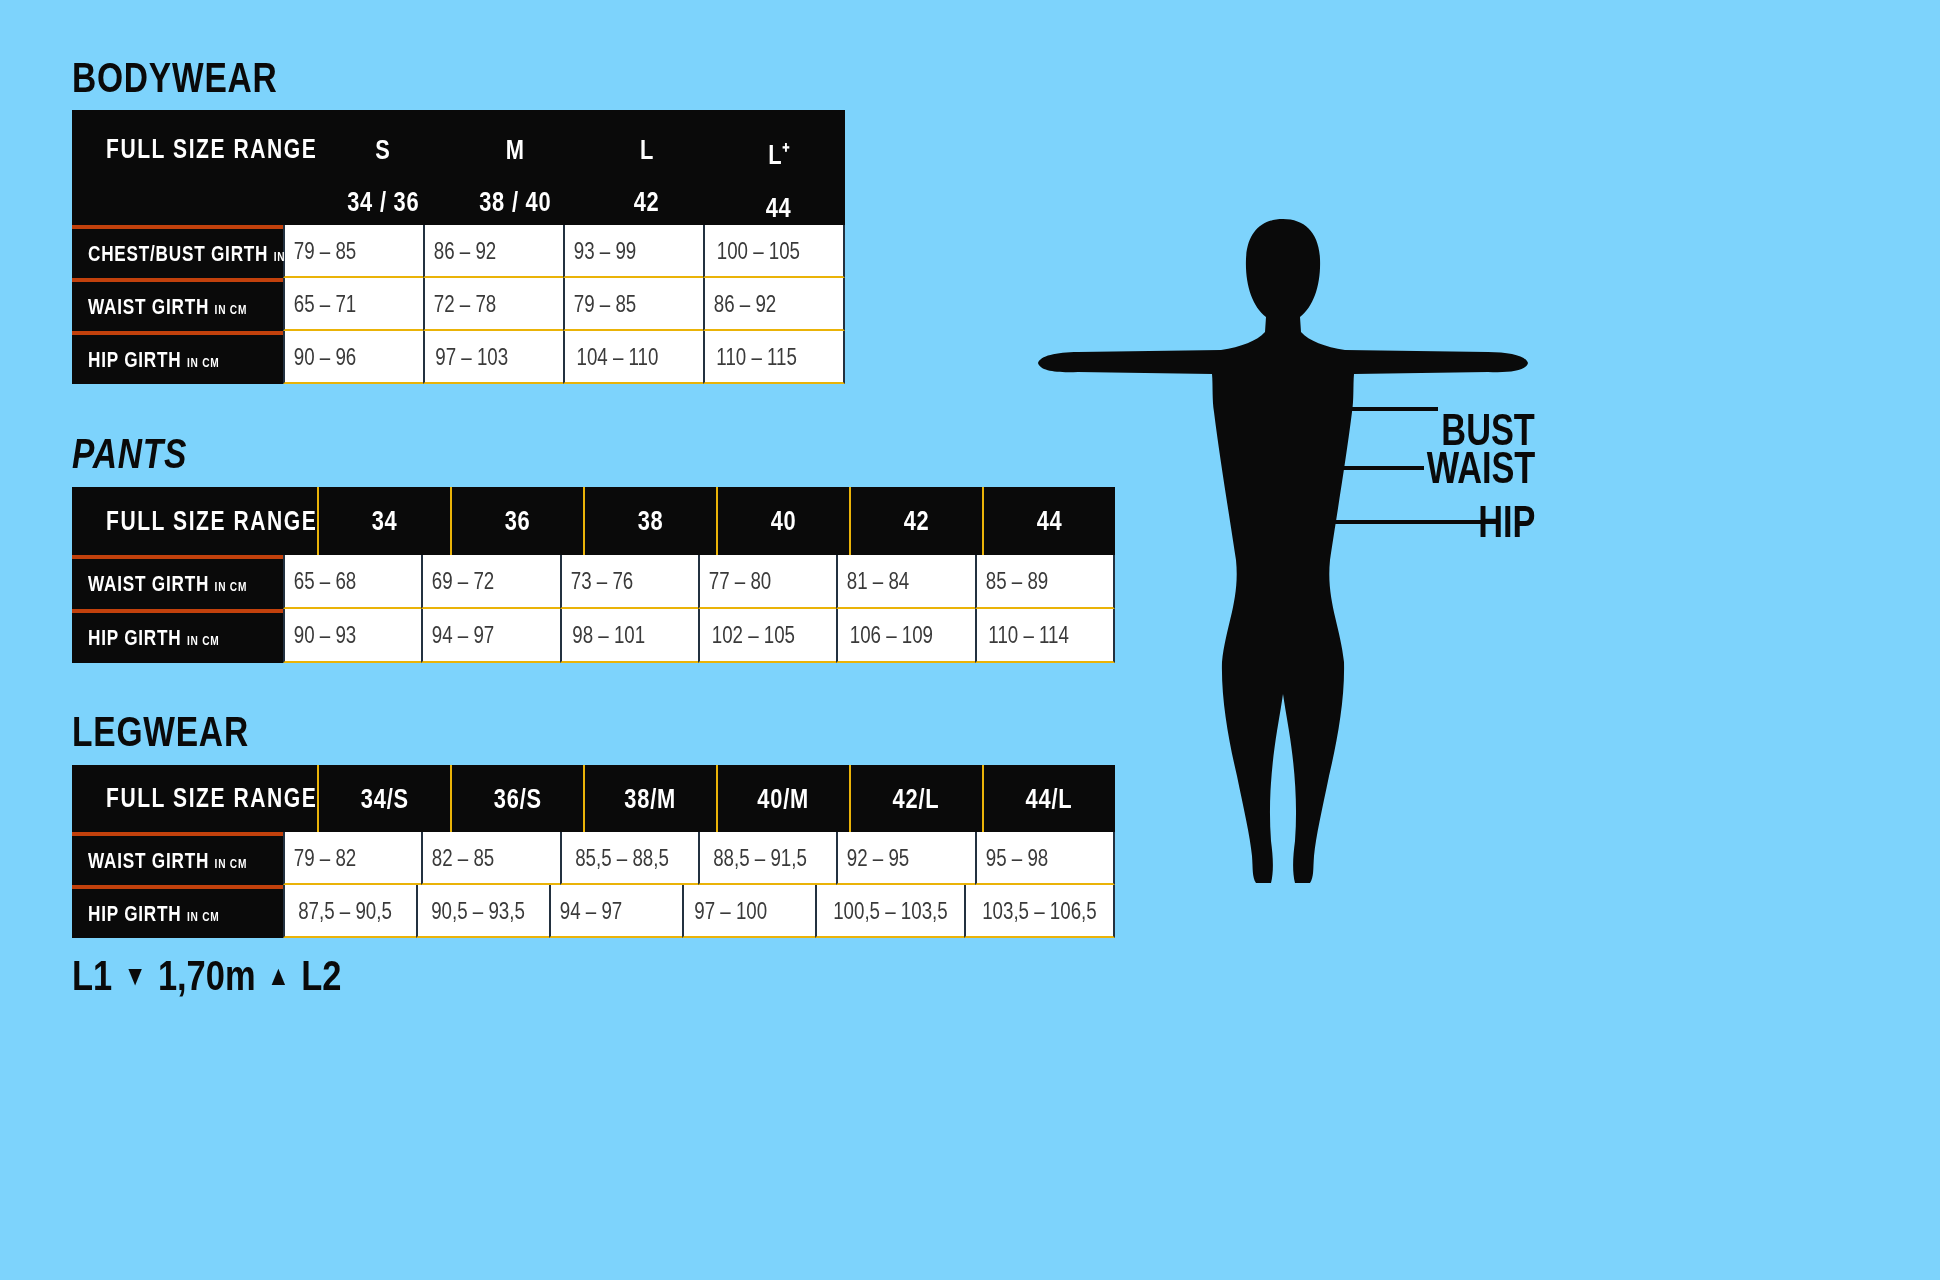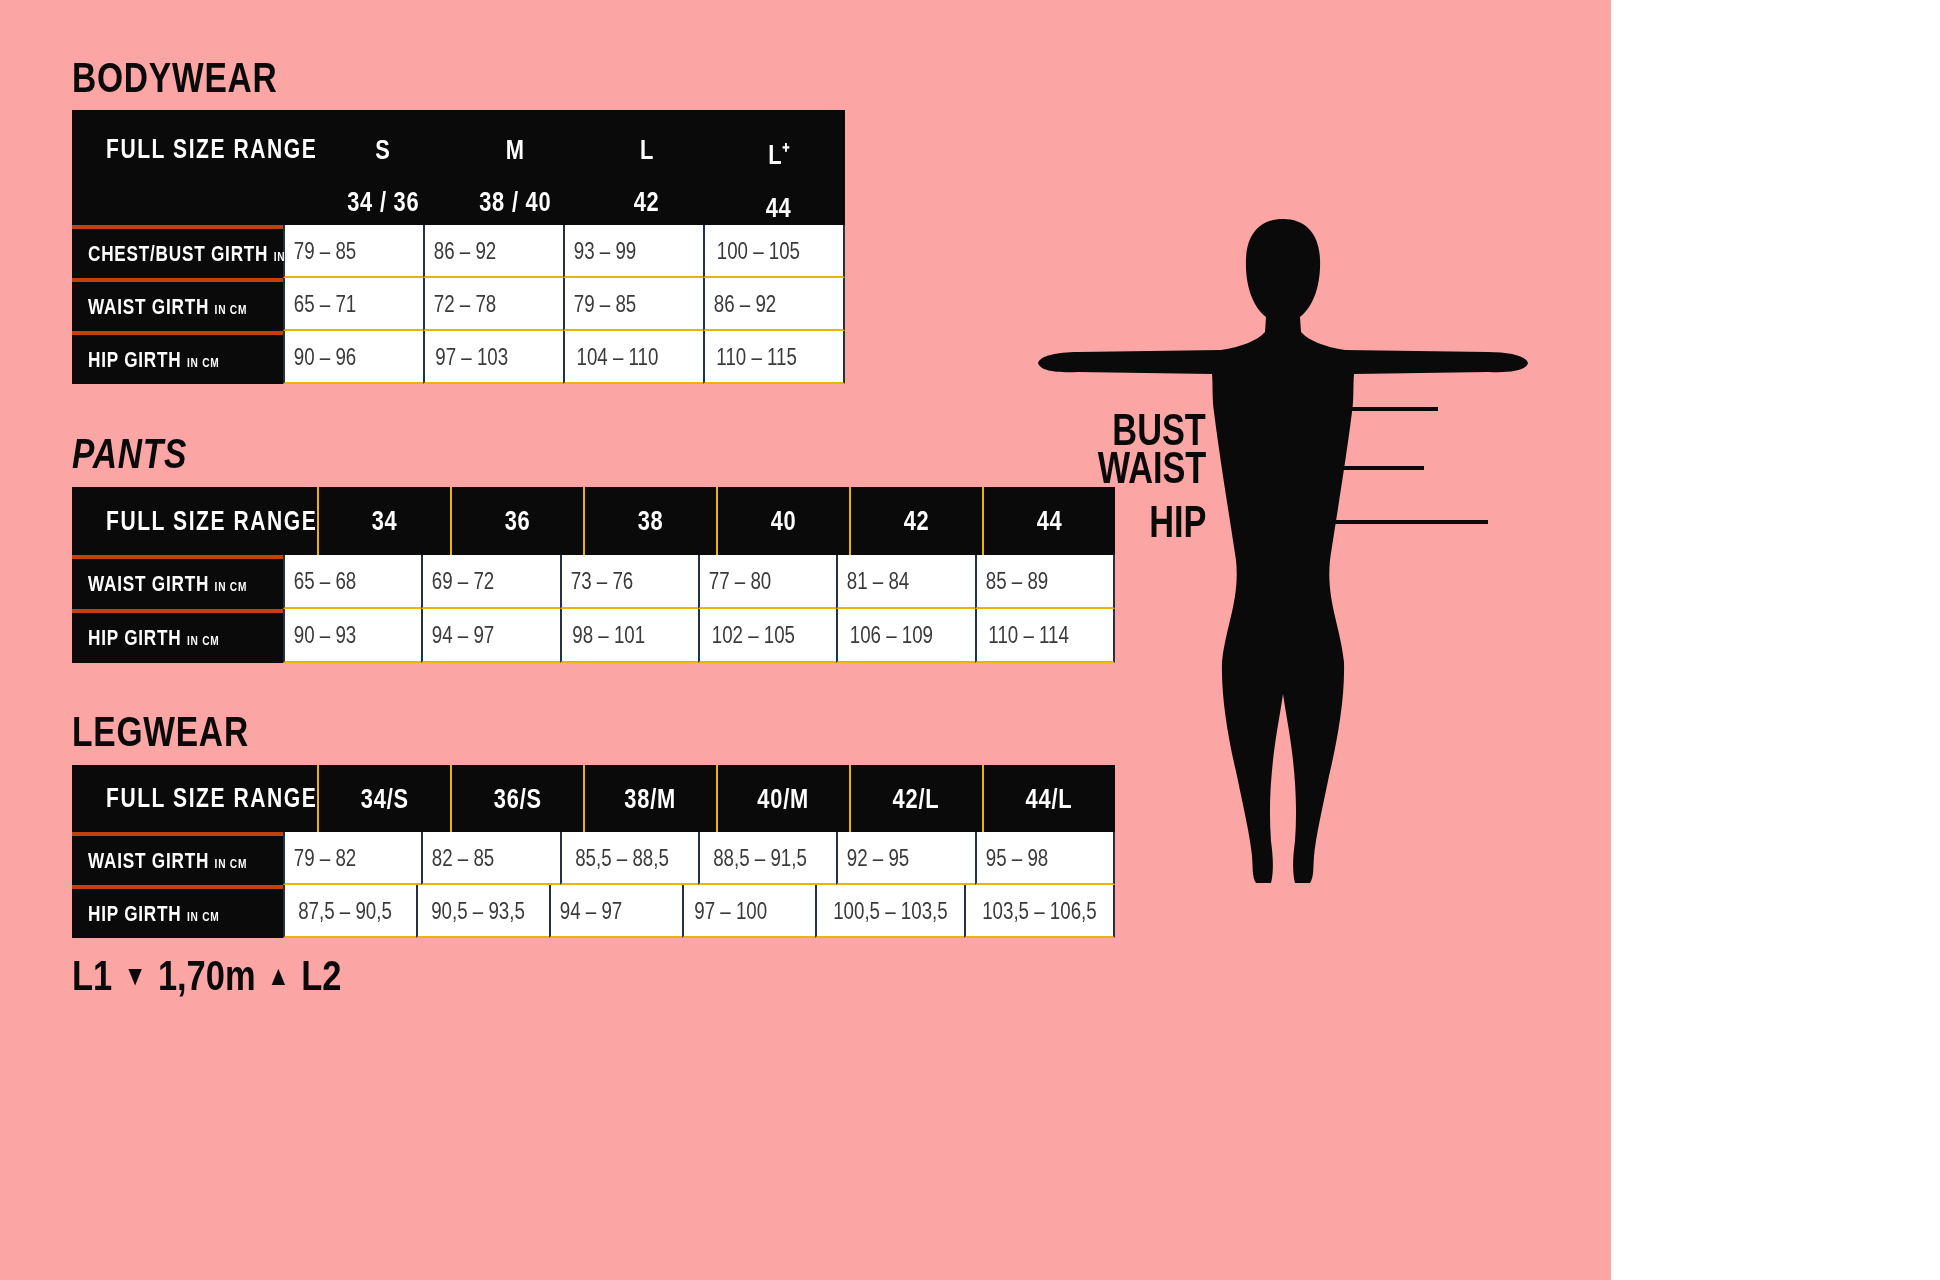--- a/index.html
+++ b/index.html
@@ -1,16 +1,16 @@
 <!DOCTYPE html>
 <html><head>
 <meta charset="utf-8">
 <style>
   html,body{margin:0;padding:0;background:#fff;}
-  #canvas{position:relative;width:1611px;height:1280px;background:#fca5a5;overflow:hidden;
+  #canvas{position:relative;width:1940px;height:1280px;background:#7dd3fc;overflow:hidden;
           font-family:"Liberation Sans",sans-serif;color:#0a0a0a;}
 
   
   .cx  {display:inline-block;transform:scaleX(0.78);transform-origin:left center;white-space:nowrap;}
   .cxc {display:inline-block;transform:scaleX(0.78);transform-origin:center center;white-space:nowrap;}
   .cxr {display:inline-block;transform:scaleX(0.78);transform-origin:right center;white-space:nowrap;}
 
   .sec-title{position:absolute;left:72px;margin:0;font-size:43px;font-weight:bold;
              letter-spacing:1px;color:#0a0a0a;line-height:1;}
 

